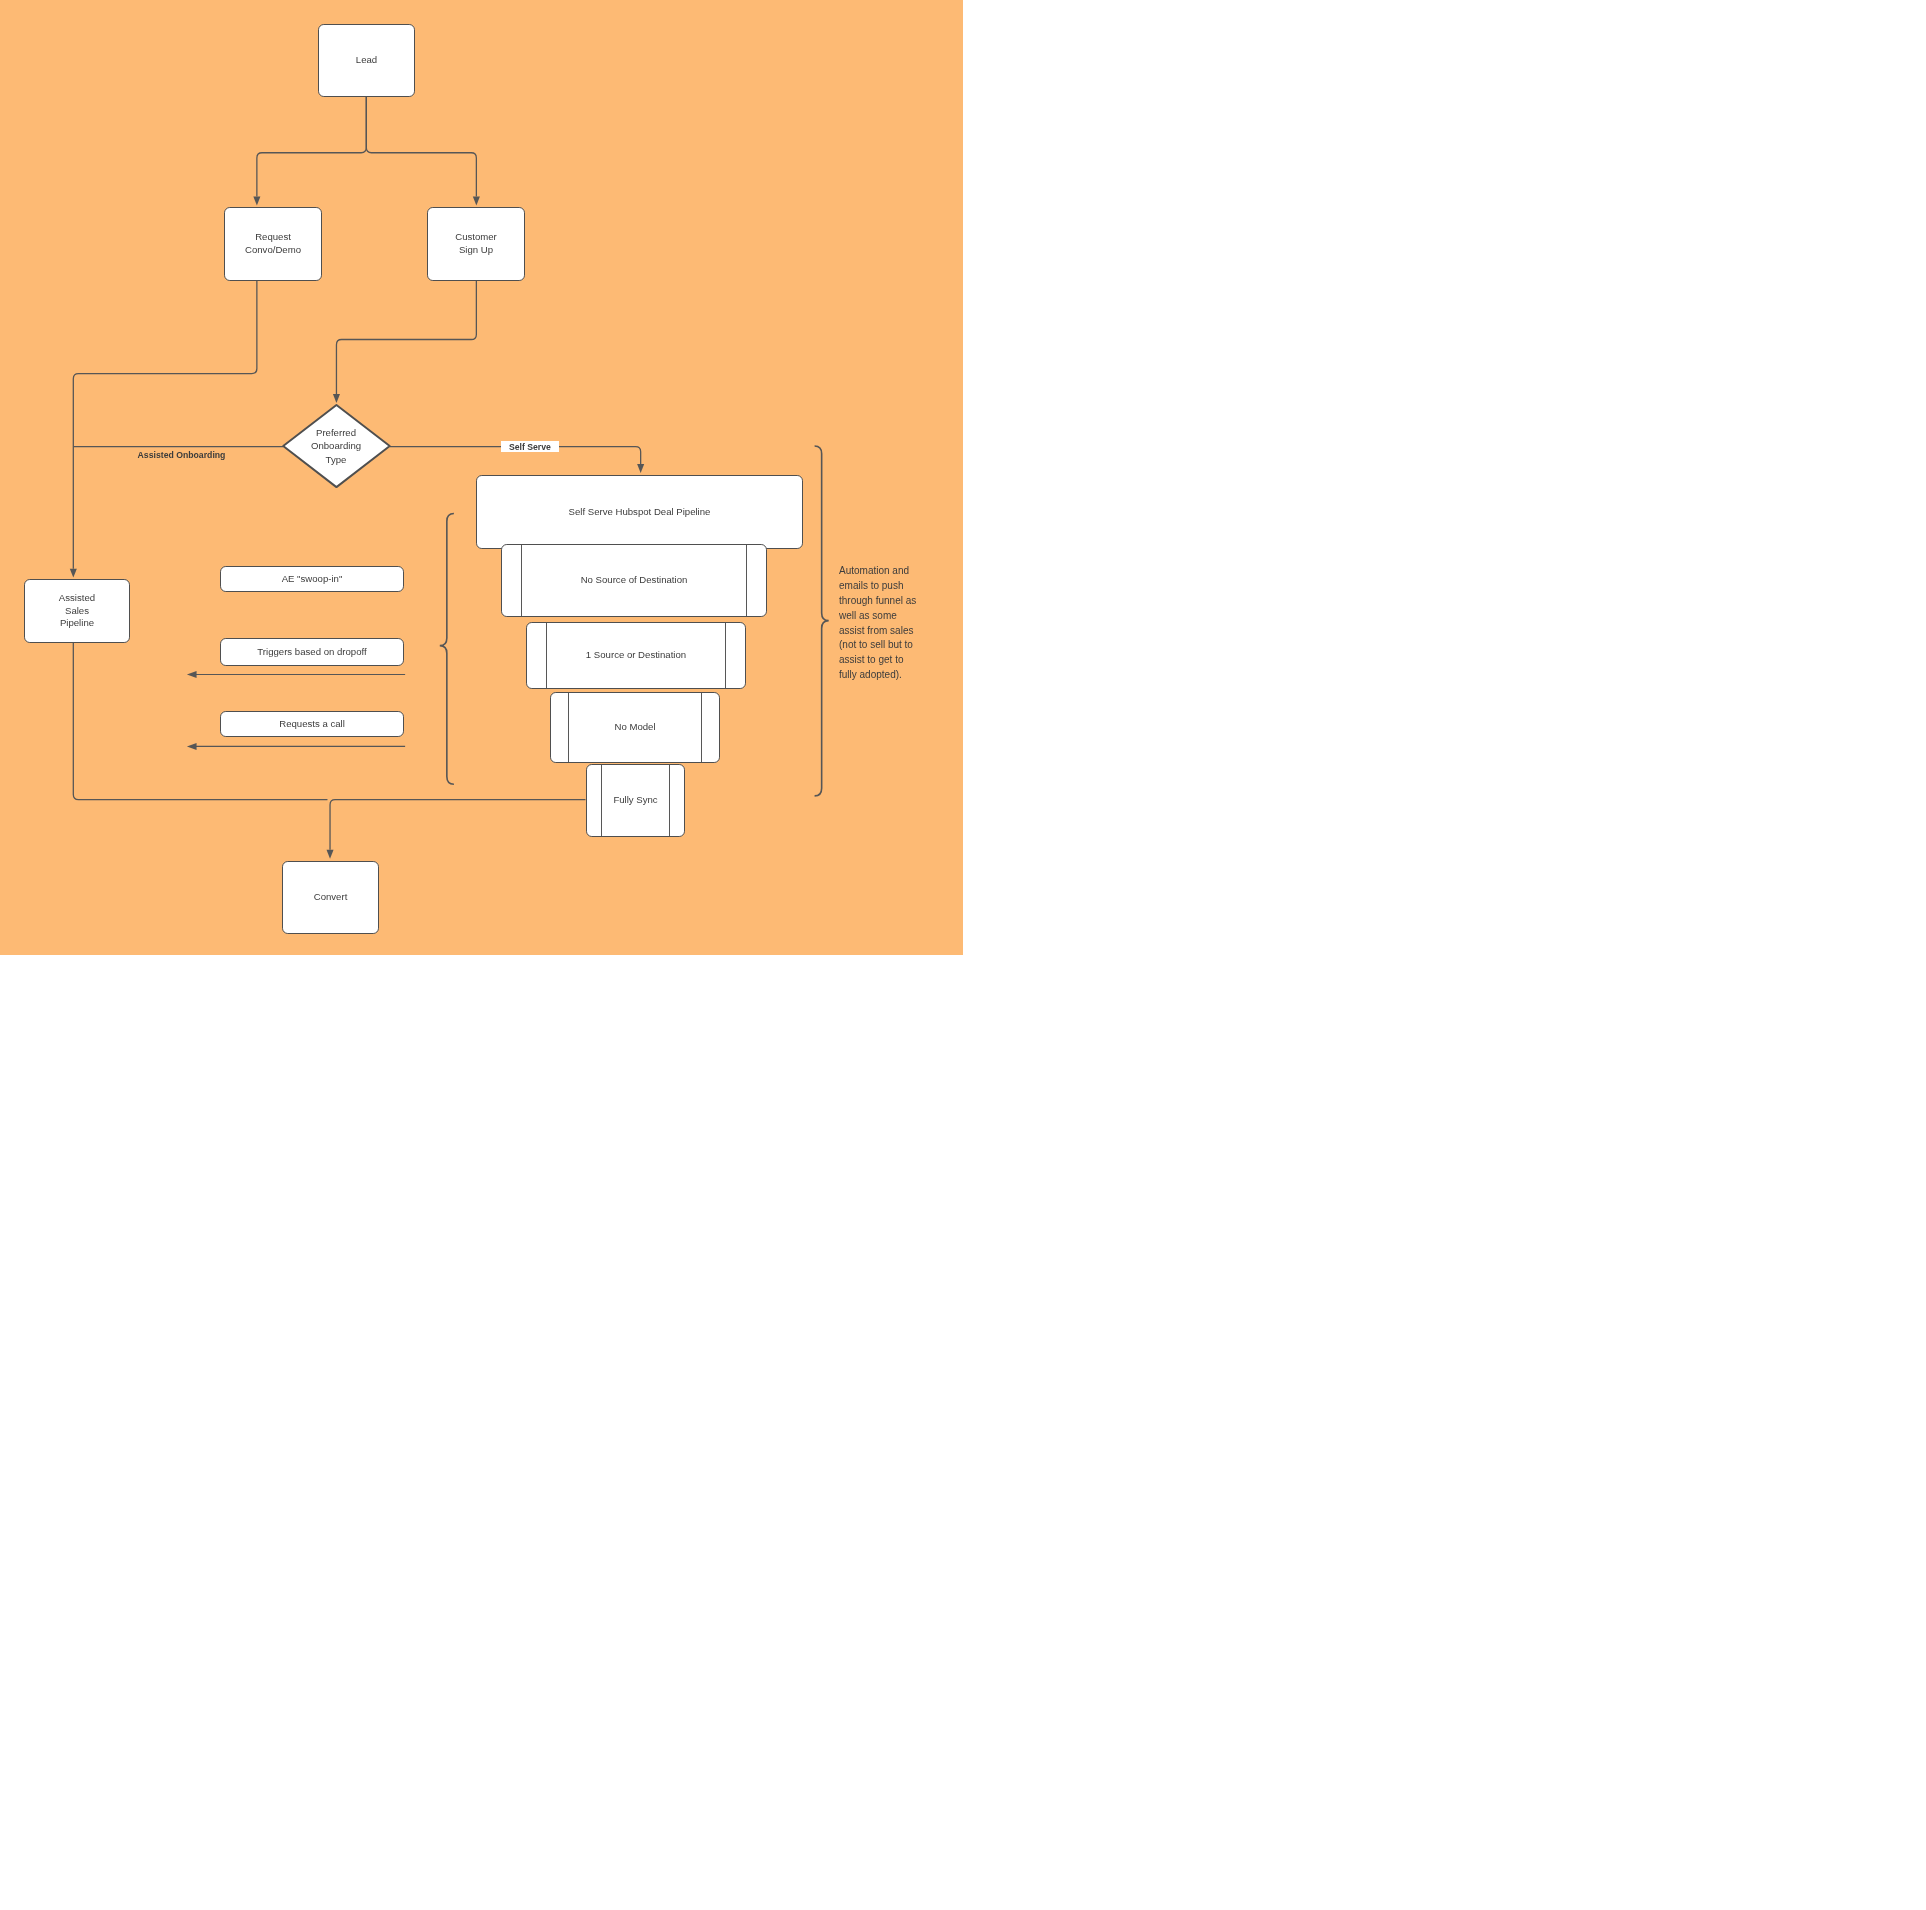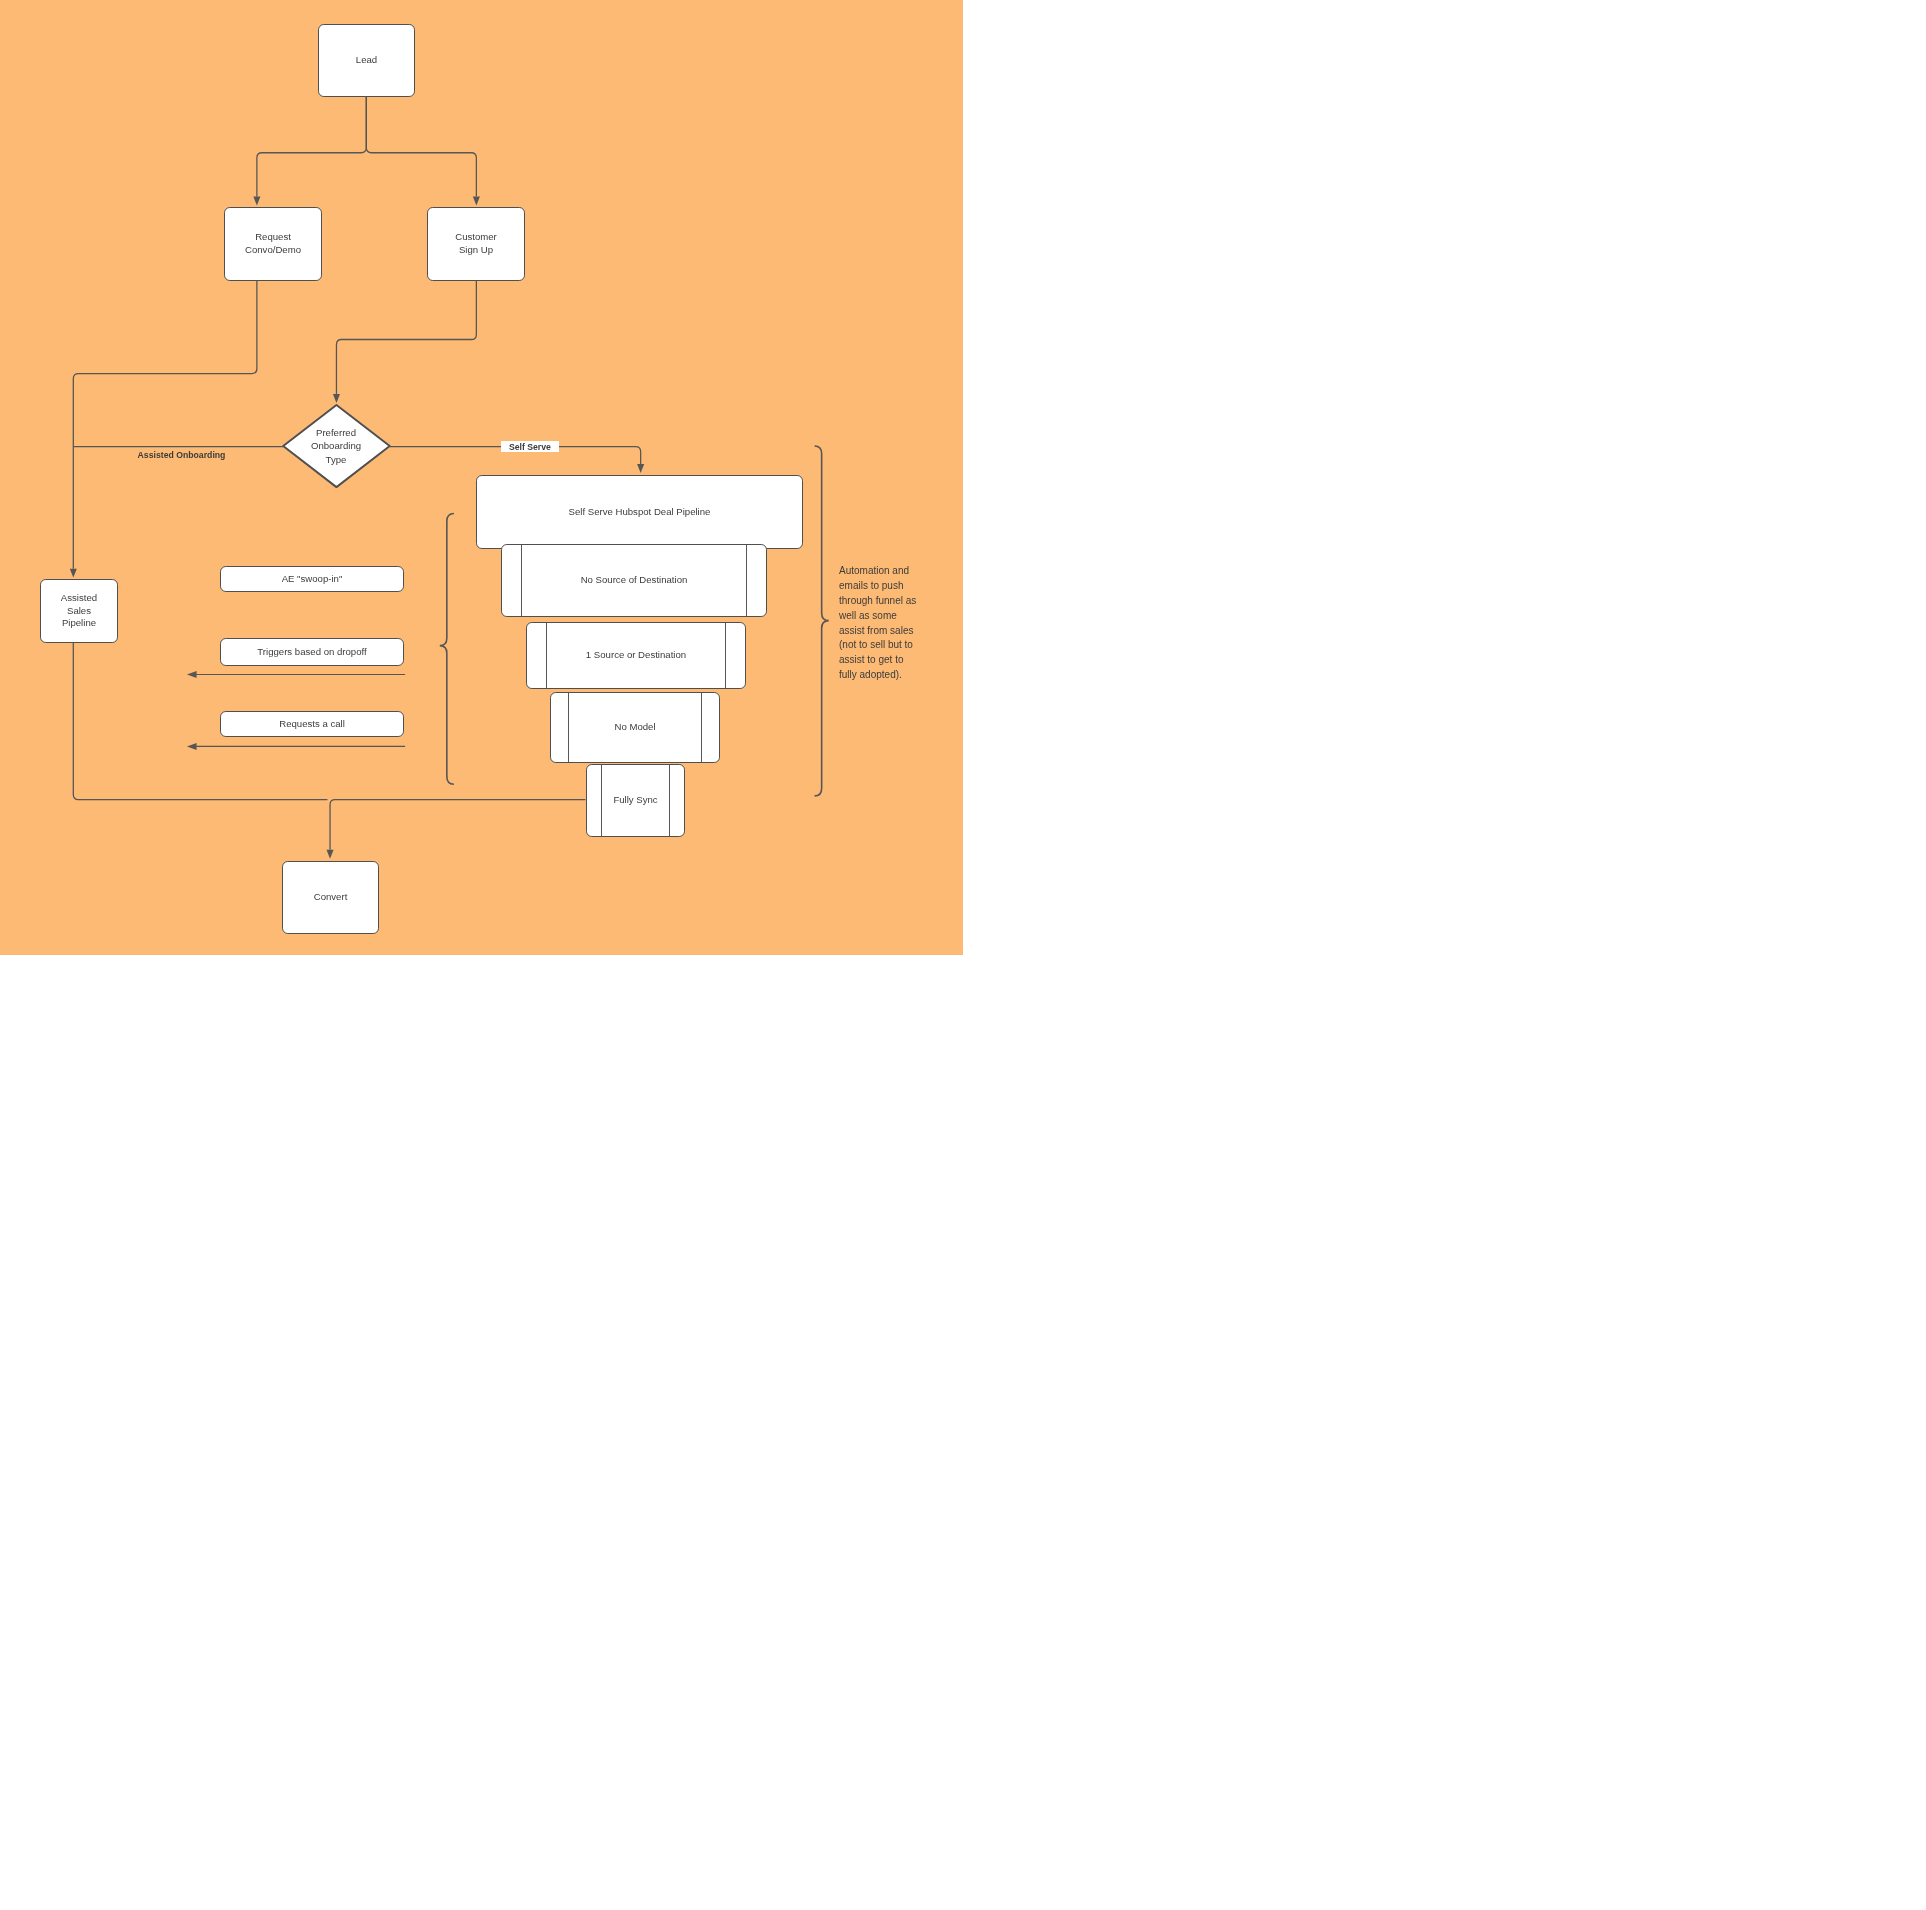--- a/index.html
+++ b/index.html
@@ -161,21 +161,21 @@
     <div class="inner-line inner-right" style="right:16.7px;"></div>
     <span class="stage-label">No Model</span>
   </div>
 
   <div class="node stage" style="left:586px; top:764px; width:99px; height:73px;">
     <div class="inner-line inner-left" style="left:14px;"></div>
     <div class="inner-line inner-right" style="right:14px;"></div>
     <span class="stage-label" style="padding:0 15.4px;">Fully Sync</span>
   </div>
 
-  <div class="node" style="left:40px; top:579px; width:78px; height:64px;">
+  <div class="node" style="left:24px; top:579px; width:106px; height:64px;">
     <span>Assisted
 Sales
 Pipeline</span>
   </div>
 
   <div class="node" style="left:220px; top:566px; width:184px; height:26px;">
     <span>AE "swoop-in"</span>
   </div>
 
   <div class="node" style="left:220px; top:638px; width:184px; height:28px;">

